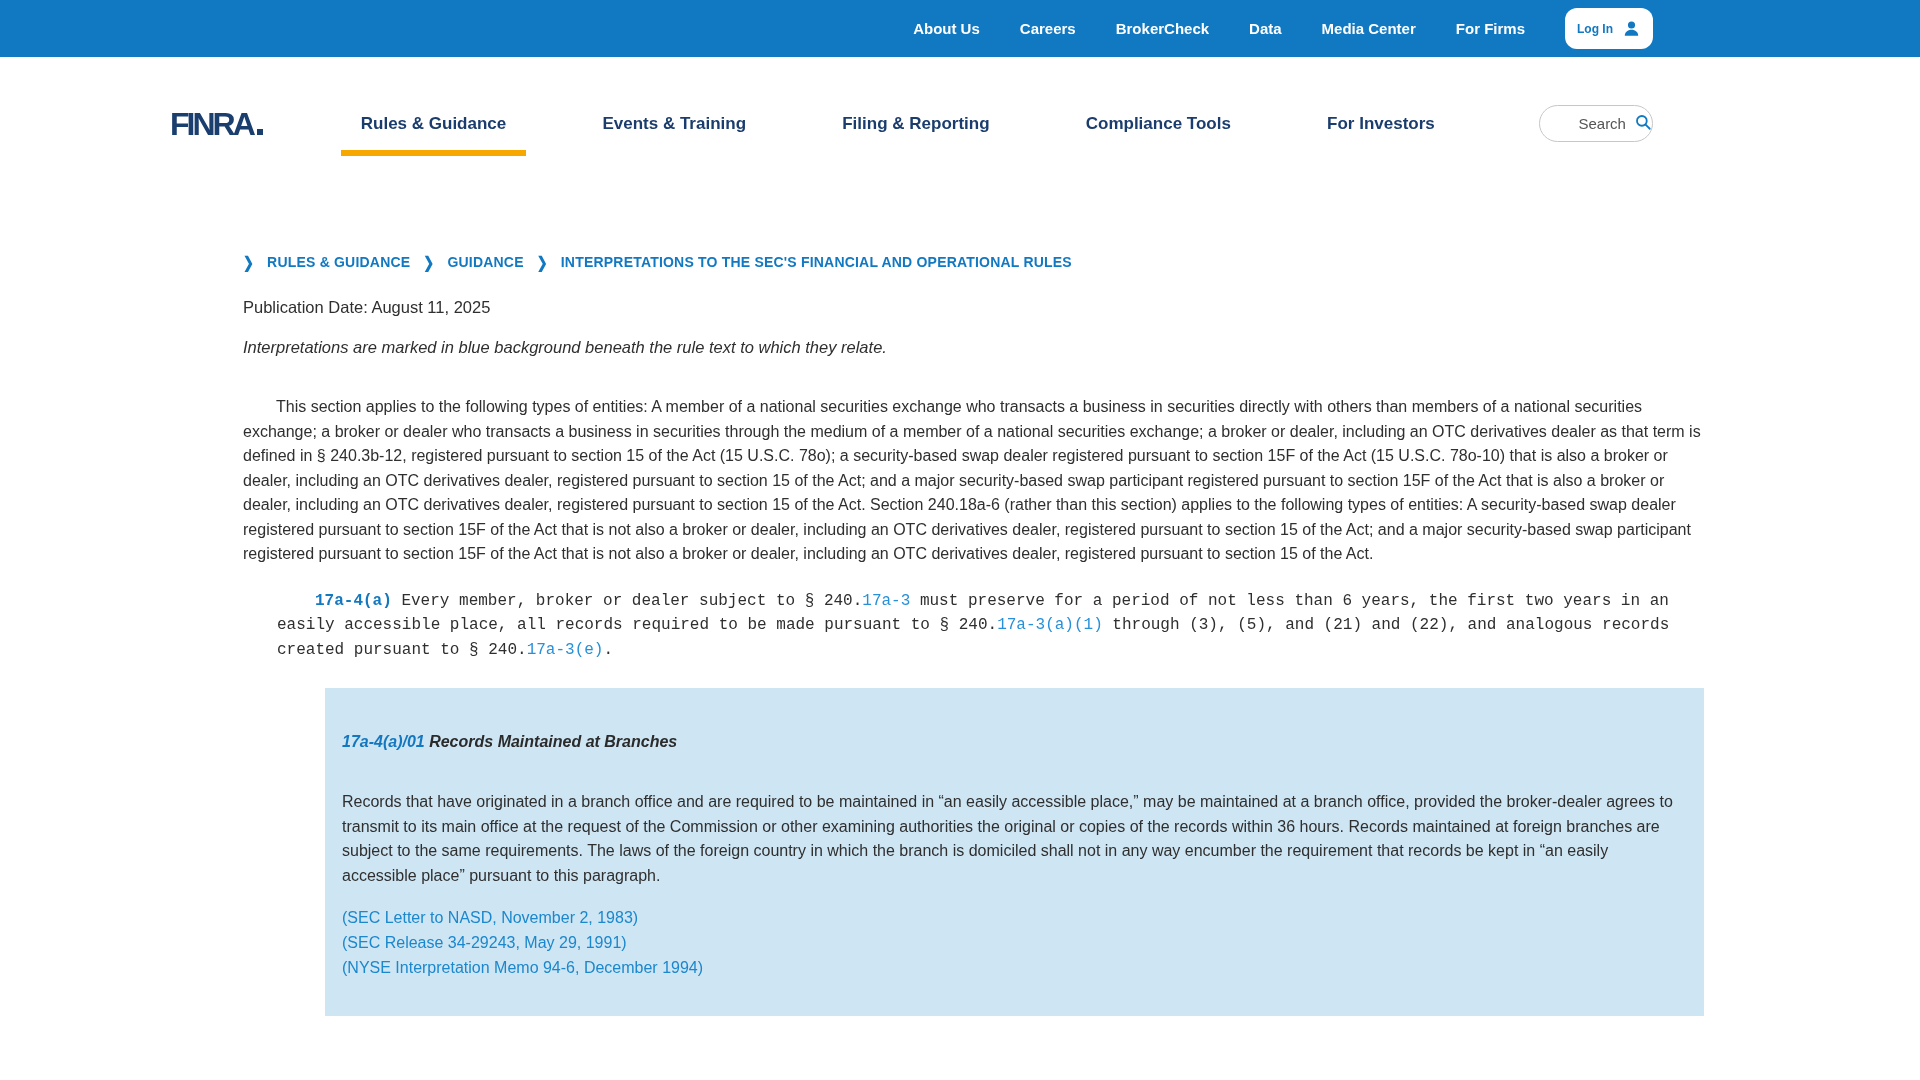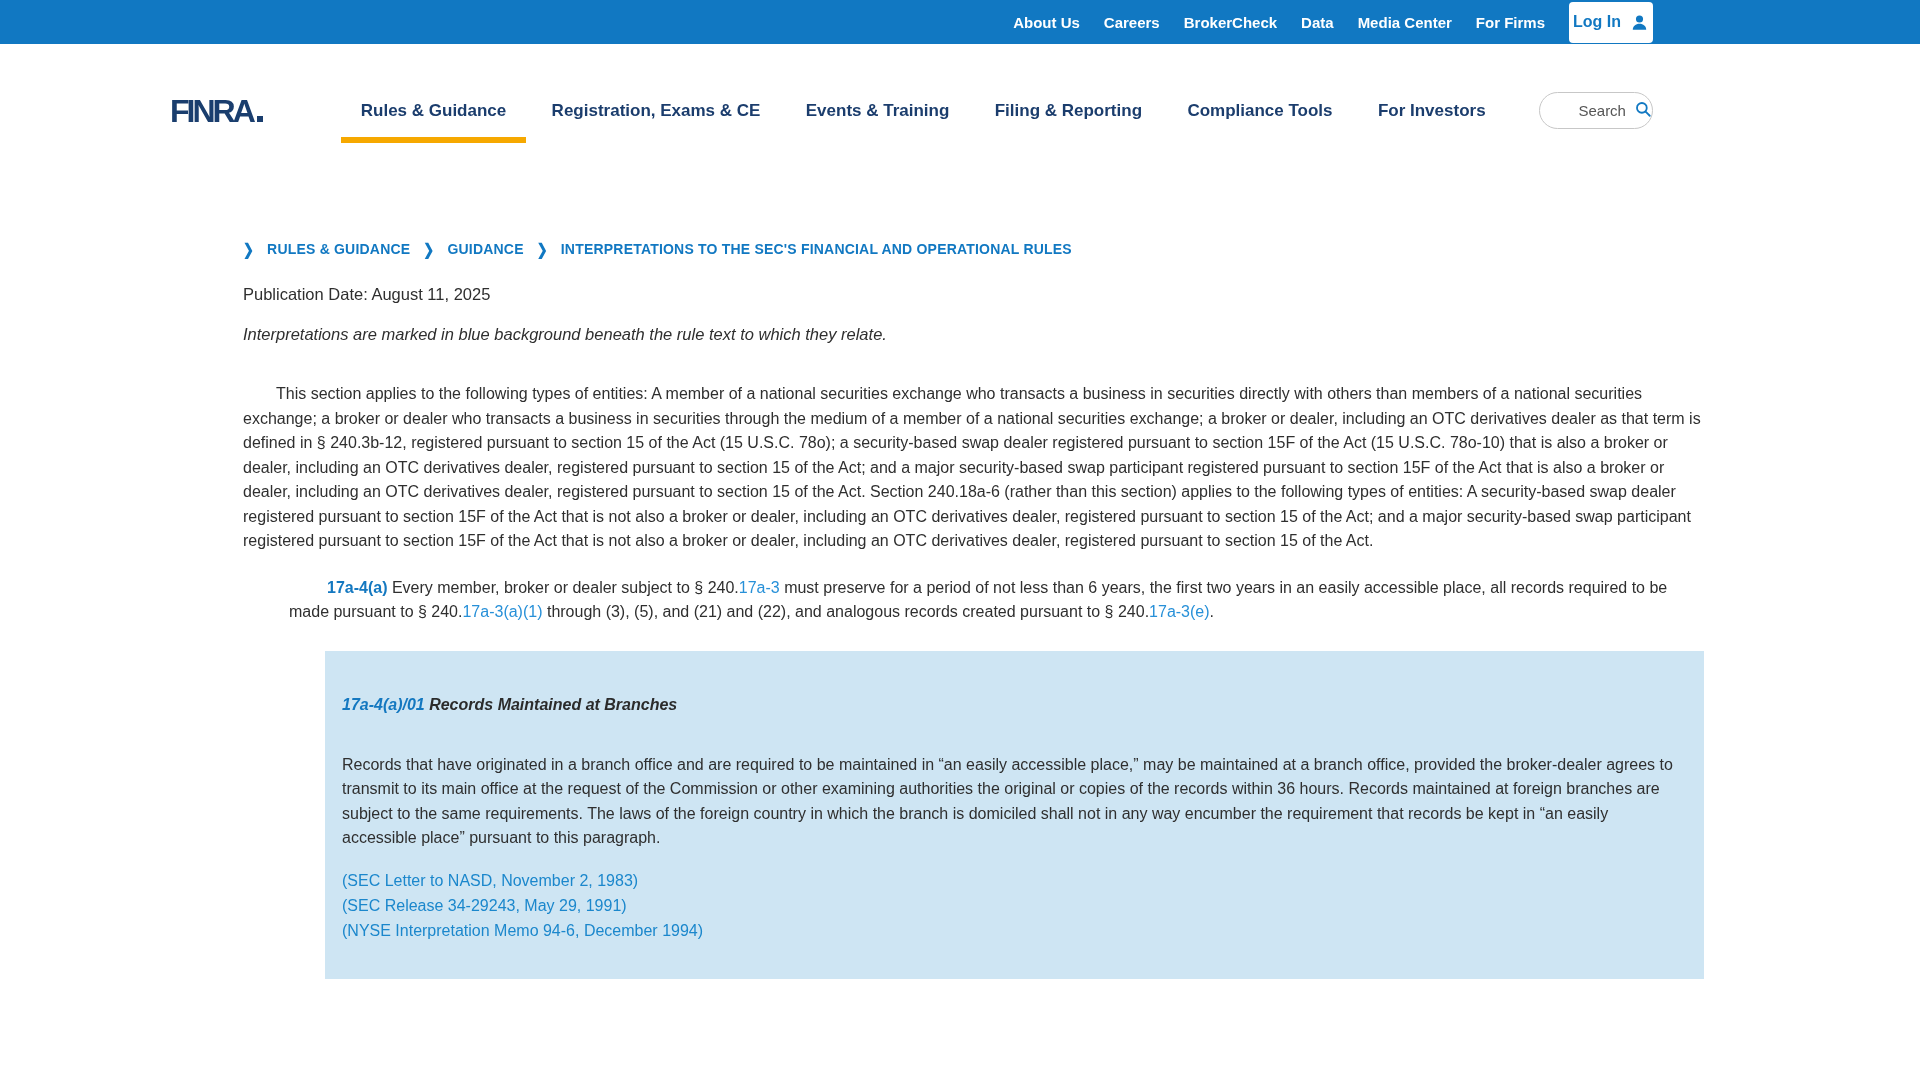--- a/index.html
+++ b/index.html
@@ -1,24 +1,24 @@
 <!DOCTYPE html>
 <html><head>
 <meta charset="utf-8">
 <style>
   * { margin:0; padding:0; box-sizing:border-box; }
   html,body { width:1920px; height:1080px; overflow:hidden; background:#ffffff;
               font-family:"Liberation Sans", sans-serif; }
 
   
-  .topbar { height:44px; background:#1178C2; display:flex; align-items:center;
-            justify-content:flex-end; gap:24px; padding-right:267px; }
+  .topbar { height:57px; background:#1178C2; display:flex; align-items:center;
+            justify-content:flex-end; gap:40px; padding-right:267px; }
   .topbar a { color:#ffffff; font-size:15px; font-weight:600; text-decoration:none; cursor:pointer; }
-  .login-btn { background:#ffffff; color:#1178C2; font-size:16px; font-weight:700;
-               border:none; border-radius:4px; height:41px; padding:0 4px;
+  .login-btn { background:#ffffff; color:#1178C2; font-size:12px; font-weight:700;
+               border:none; border-radius:12px; height:41px; padding:0 12px;
                display:flex; align-items:center; gap:9px; cursor:pointer; }
   .login-btn svg { display:block; }
 
   
   .header { height:133px; background:#ffffff; display:flex; align-items:center;
             padding:0 267px 0 170px; }
   .logo { display:flex; align-items:baseline; color:#1A3E6E; margin-right:78px; cursor:pointer; }
   .logo .word { font-size:32px; font-weight:700; letter-spacing:-3px; line-height:1; }
   .logo .dot { width:6px; height:6px; background:#1A3E6E; margin-left:4px; display:inline-block; }
   .mainnav { display:flex; flex:1; align-items:center; justify-content:space-between; }
@@ -43,21 +43,21 @@
 
   .pubdate { margin-top:28px; font-size:16.5px; color:#2F2F2F; }
   .note    { margin-top:21px; font-size:16.5px; color:#2F2F2F; font-style:italic; }
 
   .body-text { font-size:16px; line-height:24.5px; color:#2F2F2F; }
   .rule-head { margin-top:21px; margin-left:33px; font-weight:700; }
   .rule-body { text-indent:33px;margin-top:38px; }
   .rule-link-bold { color:#1478C0; font-weight:700; text-decoration:none; cursor:pointer; }
   .inline-link { color:#2790D8; text-decoration:none; cursor:pointer; }
 
-  .para-a { margin-top:22px; margin-left:46px; text-indent:38px; }
+  .para-a { margin-top:22px; margin-left:34px; text-indent:38px;font-family:Liberation Mono, monospace; }
 
   .interp-box { margin-top:26px; margin-left:82px; width:1379px; background:#CEE5F3;
                 padding:45px 22px 36px 17px; }
   .interp-head { font-size:16px; font-weight:700; color:#2B2B2B;font-style:italic; }
   .interp-body { margin-top:39px; font-size:16px; line-height:24.5px; color:#2F2F2F; }
   .citations { margin-top:17px; }
   .citations a { display:block; font-size:16px; line-height:25px; color:#1B87CC;
                  text-decoration:none; cursor:pointer; }
 </style>
 </head>
@@ -81,21 +81,20 @@
   </button>
 </div>
 
 <div class="header">
   <div class="logo">
     <span class="word">FINRA</span>
     <span class="dot"></span>
   </div>
   <div class="mainnav">
     <div class="nav-item active">Rules &amp; Guidance</div>
-    <div class="nav-item">Registration, Exams &amp; CE</div>
     <div class="nav-item">Events &amp; Training</div>
     <div class="nav-item">Filing &amp; Reporting</div>
     <div class="nav-item">Compliance Tools</div>
     <div class="nav-item">For Investors</div>
     <div class="search-pill">
       <span>Search</span>
       <span>
         <svg width="18" height="18" viewBox="0 0 24 24" fill="none" stroke="#1178C2" stroke-width="2.4" stroke-linecap="round">
           <circle cx="10.5" cy="10.5" r="6.5"></circle>
           <line x1="15.5" y1="15.5" x2="21" y2="21"></line>

